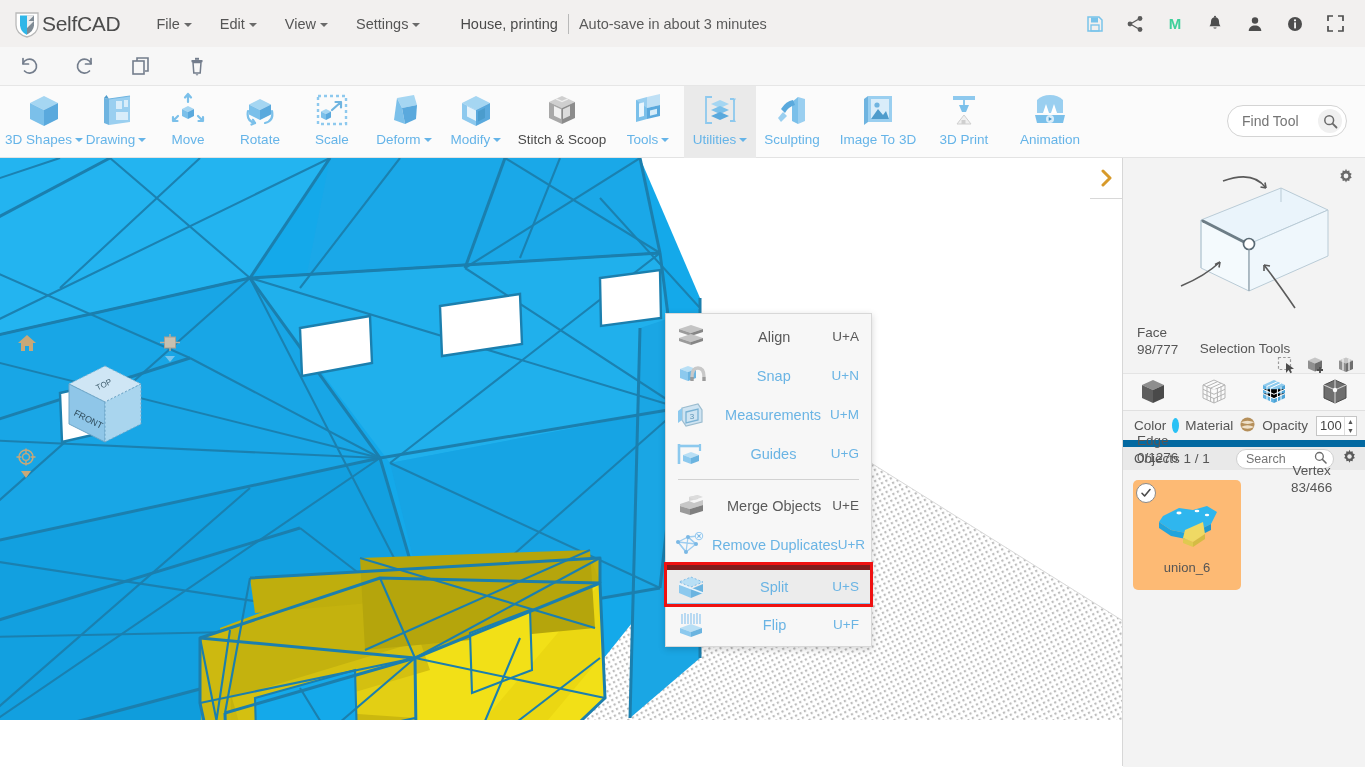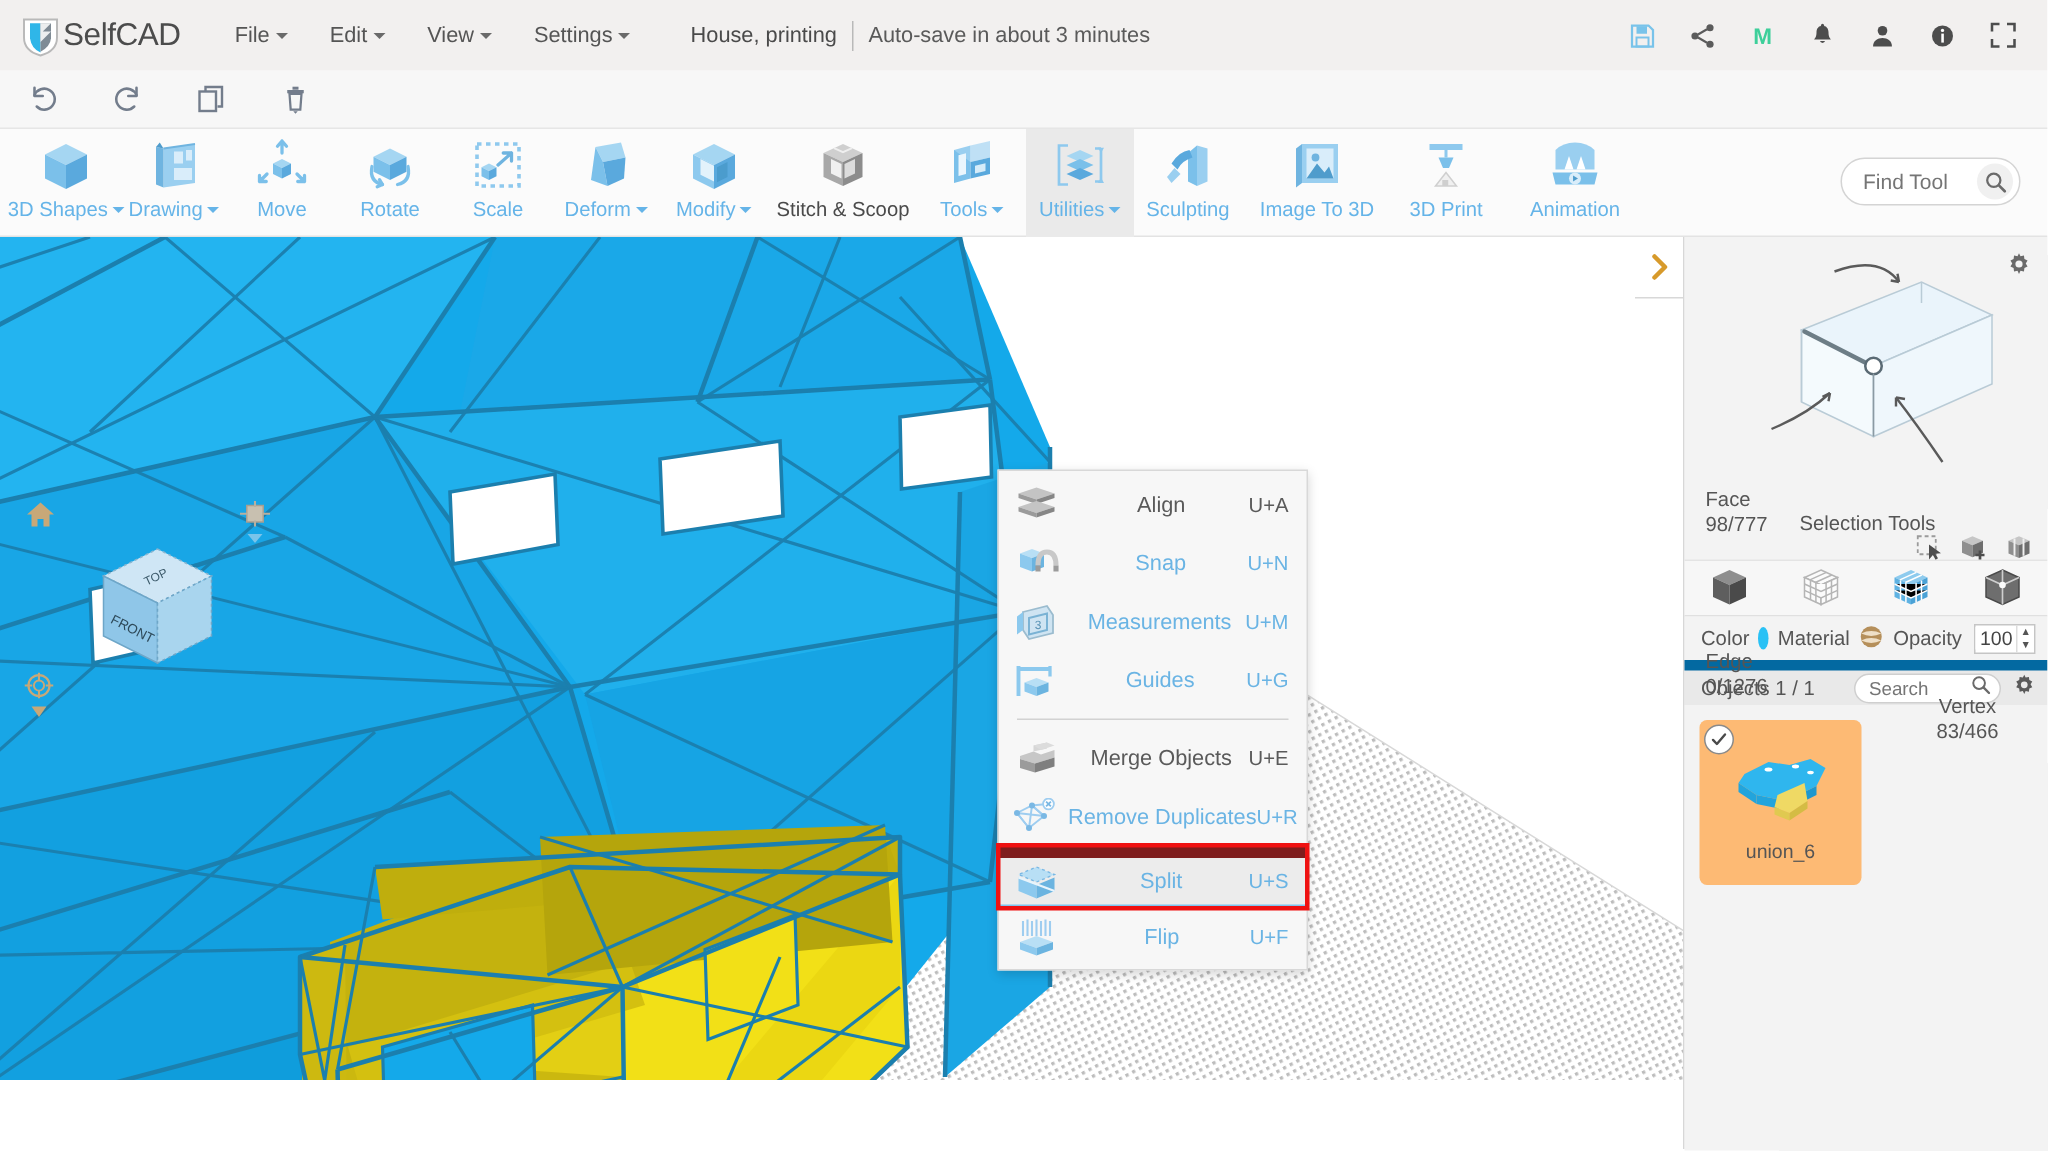--- a/index.html
+++ b/index.html
@@ -106,21 +106,21 @@
   }
   .mi-ico { width:34px; height:30px; display:flex; align-items:center; justify-content:center; }
   .mi-lbl { font-size:14.5px; margin-left:8px; flex:1; white-space:nowrap; }
   .mi-key { font-size:13.5px; white-space:nowrap; }
   .mi.blue .mi-lbl, .mi.blue .mi-key { color:#6ab4e4; }
   .mi.dark .mi-lbl, .mi.dark .mi-key { color:#5a5a5a; }
   .mi-sep { height:1px; background:#d2d2d2; margin:6px 12px; }
   .mi.highlighted {
     background:#ececec;
     outline:3px solid #ef1111; outline-offset:-1px;
-    border-top:8px solid #7f1d1d; border-bottom:2px solid #7fc4ee;
+    border-top:6px solid #7f1d1d; border-bottom:2px solid #7fc4ee;
     height:41px;
   }
 
   
   #rightpanel {
     position:absolute; left:1122px; top:0; width:243px; height:608px;
     background:#f3f3f3; border-left:1px solid #d7d7d7;
   }
   #selpanel { position:relative; height:183px; background:#f3f3f3; }
   .gear-btn { position:absolute; right:11px; top:10px; cursor:pointer; }

